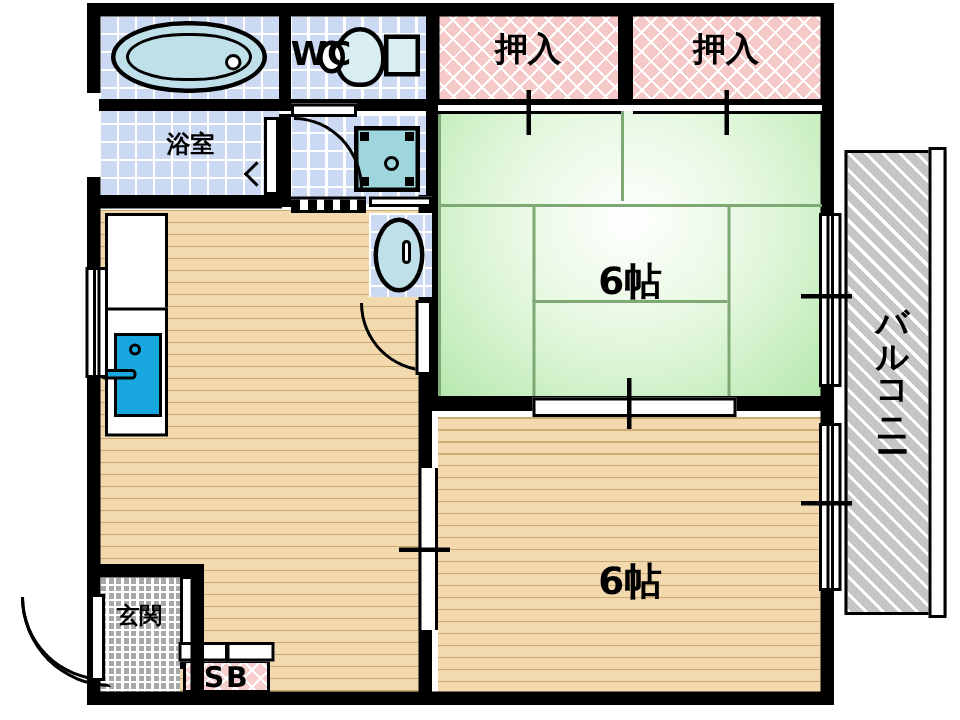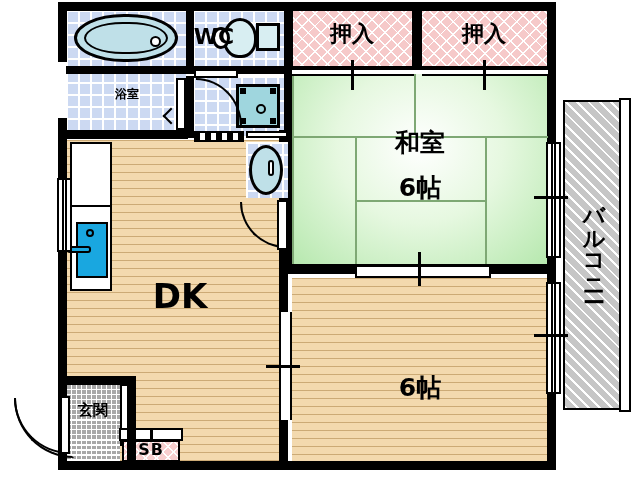--- a/index.html
+++ b/index.html
@@ -51,23 +51,23 @@
     background-color:#c6c6c6;
     background-image:repeating-linear-gradient(45deg,#ffffff 0px,#ffffff 2px,rgba(0,0,0,0) 2px,rgba(0,0,0,0) 8px);
     border:2px solid #000;
   }
   .f-white{background:#ffffff;}
 
   
   .lbl{position:absolute;color:#000;font-weight:700;line-height:1.06;
        text-align:center;white-space:pre;letter-spacing:0px;}
   .lbl-room{font-size:25px;}
-  .lbl-small{font-size:12px;}
+  .lbl-small{font-size:16px;}
   .lbl-oshi{font-size:22px;}
-  .lbl-sb{font-size:16px;letter-spacing:1px;}
+  .lbl-sb{font-size:19px;letter-spacing:1px;}
   .lbl-genkan{font-size:15px;}
   .lbl-wc{font-size:22px;font-weight:700;}
   .lbl-vert{writing-mode:vertical-rl;text-orientation:upright;font-size:22px;}
 
   
   .tline{position:absolute;background:#7ea874;}
 
   
   .fx{position:absolute;box-sizing:border-box;}
   .tub{border:3px solid #000;border-radius:48%/50%;background:#bfe0e8;}
@@ -247,26 +247,24 @@
 
   <div class="b f-white" style="left:194px;top:69px;width:44px;height:9px;border:2px solid #000;"></div>
 
   <div class="lbl lbl-small" style="left:82px;top:88px;width:90px;">浴室</div>
 
   <div class="lbl lbl-wc" style="left:190px;top:25px;width:48px;">WC</div>
 
   <div class="lbl lbl-oshi" style="left:302px;top:22px;width:100px;">押入</div>
   <div class="lbl lbl-oshi" style="left:432px;top:22px;width:104px;">押入</div>
 
-  <div class="lbl lbl-room" style="left:370px;top:130px;width:100px;">和室</div>
   <div class="lbl lbl-room" style="left:370px;top:175px;width:100px;">6帖</div>
 
   <div class="lbl lbl-room" style="left:370px;top:375px;width:100px;">6帖</div>
 
-  <div class="lbl" style="left:135px;top:278px;width:90px;font-size:34px;">DK</div>
 
   <div class="lbl lbl-genkan" style="left:66px;top:403px;width:54px;">玄関</div>
 
   <div class="lbl lbl-sb" style="left:122px;top:442px;width:58px;">SB</div>
 
   <div class="lbl lbl-vert" style="left:580px;top:190px;width:26px;">バルコニー</div>
 
 </div>
 
 </body></html>

